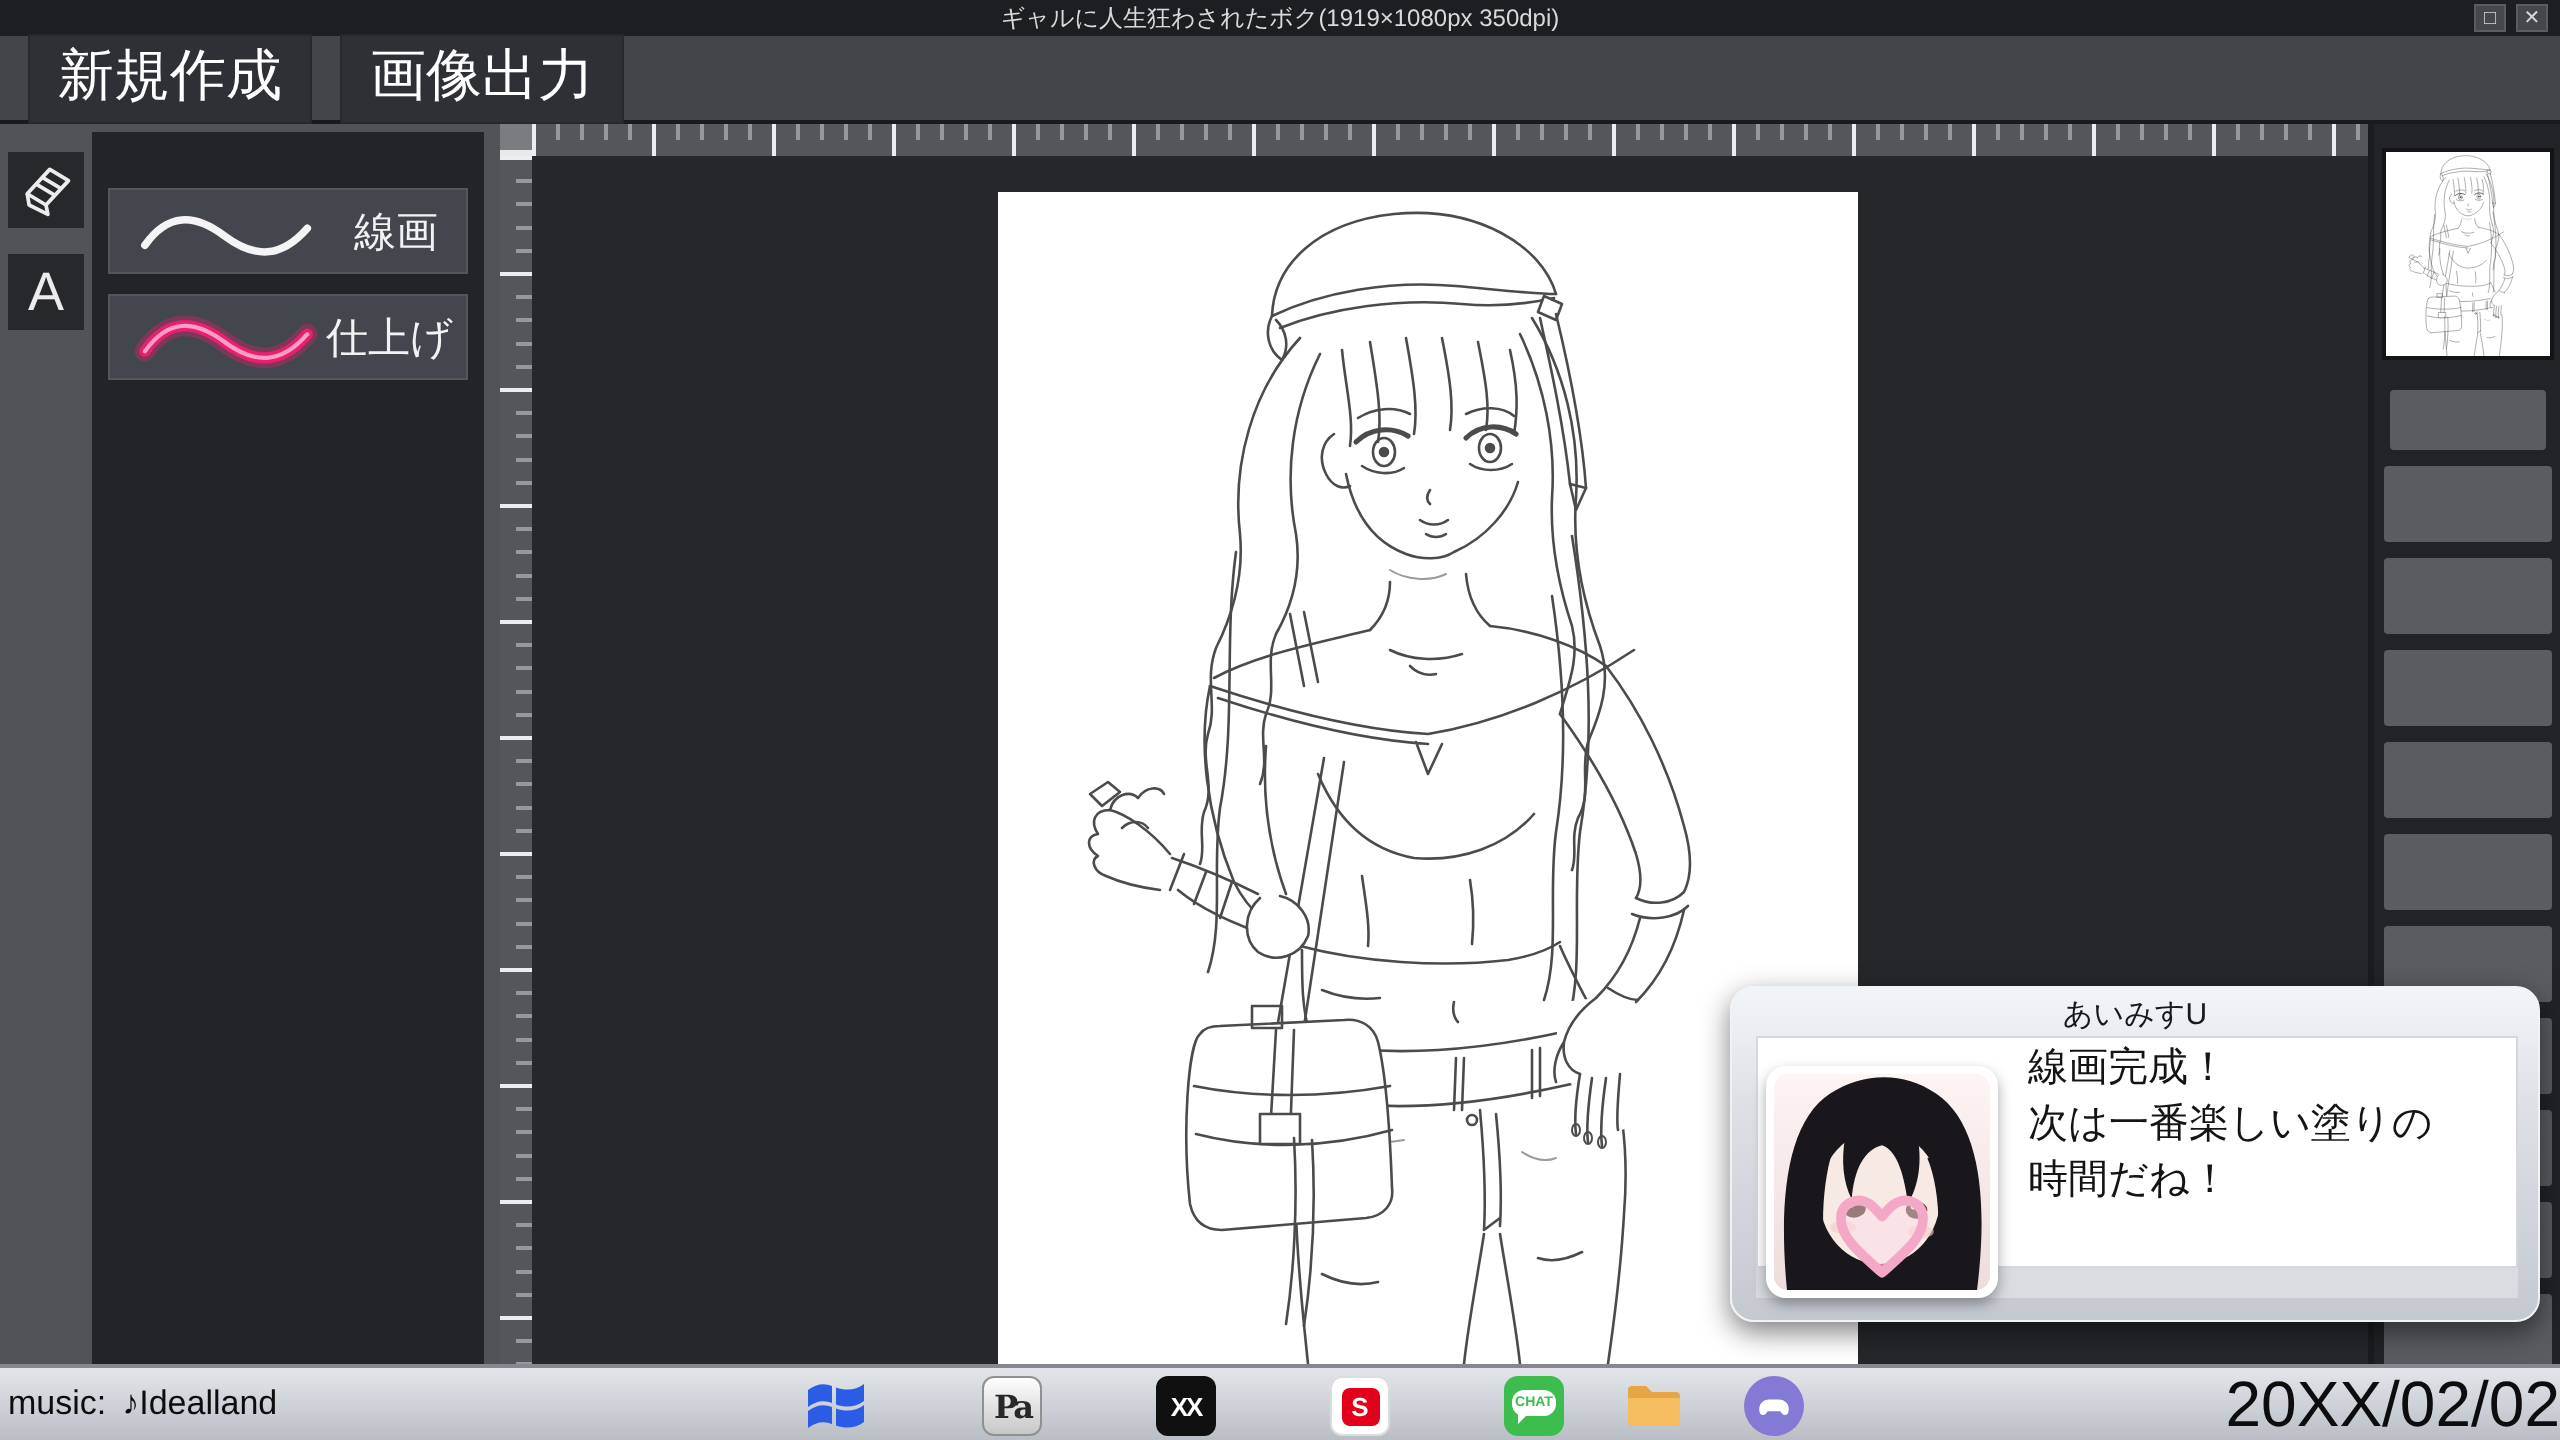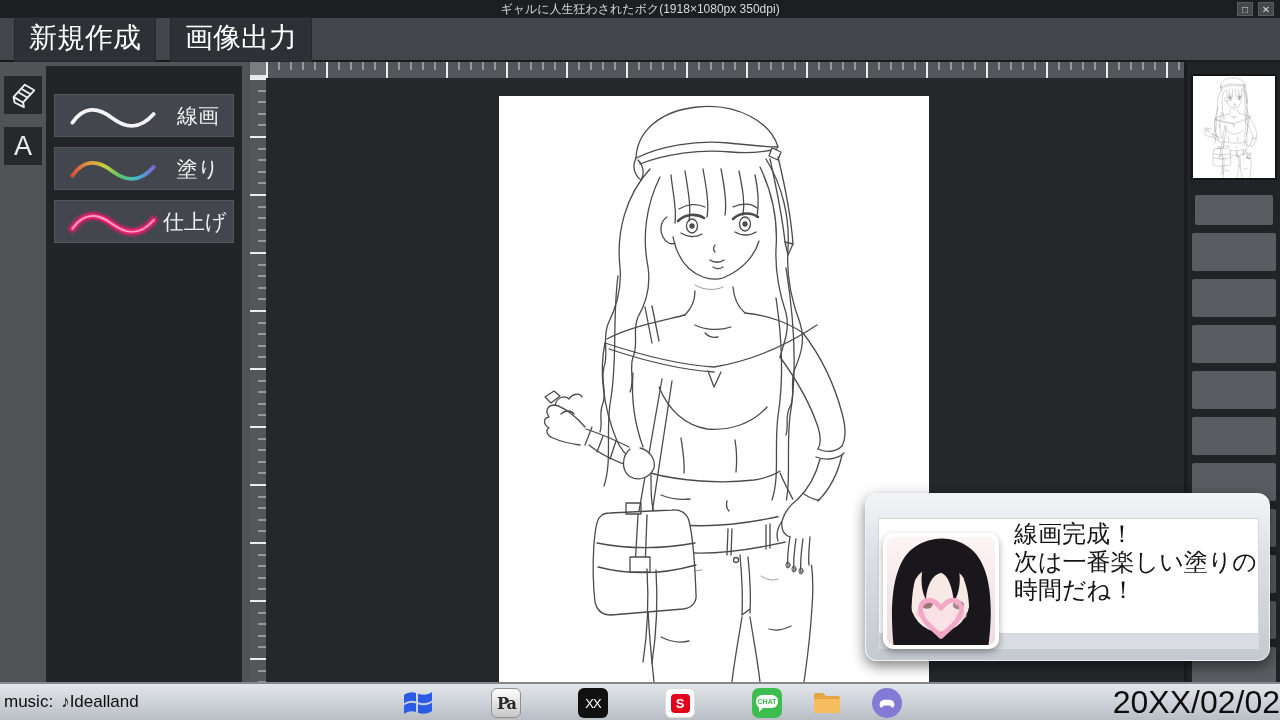--- a/index.html
+++ b/index.html
@@ -59,34 +59,34 @@
   
   .dialog{position:absolute;left:865px;top:493px;width:405px;height:168px;border-radius:12px;z-index:50;
     background:linear-gradient(#f2f5f8 0%,#dde1e6 35%,#c4c9d0 100%);
     border:1px solid #f0f3f5;box-shadow:0 5px 14px rgba(0,0,0,.5);}
   .dialog-title{text-align:center;font-size:15px;color:#16181a;padding-top:4px;}
   .dialog-panel{position:absolute;left:12px;top:24px;width:381px;height:116px;background:#ffffff;border:1px solid #d4d8dd;}
   .dialog-strip{position:absolute;left:12px;top:140px;width:381px;height:15px;background:#d9dce1;}
   .dialog-avatar{position:absolute;left:17px;top:39px;width:116px;height:116px;border-radius:10px;background:#fff;
     padding:4px;box-shadow:0 3px 7px rgba(0,0,0,.35);z-index:2;}
   .dialog-avatar svg{display:block;border-radius:7px;}
-  .dialog-text{position:absolute;left:148px;top:26px;font-size:24px;line-height:28px;color:#141414;z-index:2;}
+  .dialog-text{position:absolute;left:148px;top:26px;font-size:20px;line-height:28px;color:#141414;z-index:2;}
   
   .bottombar{position:absolute;bottom:0;left:0;right:0;height:38px;
     background:linear-gradient(#e2e6ea 0%,#ccd1d7 55%,#b9bec5 100%);
     border-top:2px solid #85898f;display:flex;align-items:center;z-index:60;}
   .music{font-size:17px;color:#0d0d0d;margin-left:4px;display:flex;gap:8px;}
   .date{margin-left:auto;font-size:32px;color:#0d0d0d;}
   .task-icons{position:absolute;left:402px;top:0;height:38px;display:flex;align-items:center;gap:29px;}
   .ticon{width:30px;height:30px;border-radius:6px;position:relative;flex:none;
     display:flex;align-items:center;justify-content:center;margin-left:28px;}
   .icon-pa{background:linear-gradient(#fefefe,#c7c7c7);border:1px solid #909090;}
   .icon-pa span{font-family:"DejaVu Serif",serif;font-weight:bold;font-size:16px;color:#282828;letter-spacing:-2px;}
   .icon-xx{background:#101010;}
-  .icon-xx span{color:#fff;font-weight:normal;font-size:13px;letter-spacing:-1px;}
+  .icon-xx span{color:#fff;font-weight:bold;font-size:13px;letter-spacing:-1px;}
   .icon-s{background:#ffffff;border:1px solid #dcdcdc;}
   .icon-s .s-inner{width:19px;height:19px;border-radius:4px;background:#e3001b;display:flex;align-items:center;justify-content:center;}
   .icon-s .s-inner span{color:#fff;font-weight:bold;font-size:13px;}
   .icon-chat{background:#3dbd4e;border-radius:7px;}
   .chat-bubble{position:absolute;left:4px;top:7px;width:22px;height:13px;background:#fff;border-radius:6px;
     display:flex;align-items:center;justify-content:center;}
   .chat-bubble:after{content:"";position:absolute;left:3px;bottom:-4px;border:3px solid transparent;border-top-color:#fff;border-left-color:#fff;}
   .chat-bubble span{font-size:7px;font-weight:bold;color:#3dbd4e;letter-spacing:0;}
   .hiddendefs{position:absolute;width:0;height:0;}
 </style>
@@ -193,21 +193,21 @@
       <path d="M291,441 C289,453 288,463 289,471 M297,443 C295,457 294,467 295,475 M304,443 C302,457 301,469 302,477 M311,441 C310,453 309,463 310,469"></path>
       <path d="M305,398 C311,402 316,404 320,404"></path>
       <ellipse cx="289" cy="469" rx="2" ry="3" stroke-width="1"></ellipse>
       <ellipse cx="295" cy="473" rx="2" ry="3" stroke-width="1"></ellipse>
       <ellipse cx="302" cy="475" rx="2" ry="3" stroke-width="1"></ellipse>
     </g>
   </defs>
 </svg>
 
 <div class="titlebar">
-  <span>ギャルに人生狂わされたボク(1918×1080px 350dpi)</span>
+  <span>ギャルに人生狂わされたボク(1919×1080px 350dpi)</span>
   <div class="win-btns">
     <div class="win-btn">□</div>
     <div class="win-btn">✕</div>
   </div>
 </div>
 
 <div class="menubar">
   <div class="menu-btn">新規作成</div>
   <div class="menu-btn">画像出力</div>
 </div>
@@ -226,26 +226,20 @@
       <span>A</span>
     </div>
   </div>
 
   <div class="brush-panel">
     <div class="brush-btn">
       <svg viewBox="0 0 100 36">
         <path d="M6,25 C18,8 32,8 48,20 C64,32 78,32 92,16" fill="none" stroke="#f4f4f4" stroke-width="4" stroke-linecap="round"></path>
       </svg>
       <span class="brush-label">線画</span>
-    </div>
-    <div class="brush-btn">
-      <svg viewBox="0 0 100 36">
-        <path d="M6,25 C18,8 32,8 48,20 C64,32 78,32 92,16" fill="none" stroke="url(#rainbow)" stroke-width="4" stroke-linecap="round"></path>
-      </svg>
-      <span class="brush-label">塗り</span>
     </div>
     <div class="brush-btn">
       <svg viewBox="0 0 100 36">
         <path d="M6,25 C18,8 32,8 48,20 C64,32 78,32 92,16" fill="none" stroke="#e81f6e" stroke-width="11" stroke-linecap="round" opacity="0.35"></path>
         <path d="M6,25 C18,8 32,8 48,20 C64,32 78,32 92,16" fill="none" stroke="#e81f6e" stroke-width="6" stroke-linecap="round"></path>
         <path d="M6,25 C18,8 32,8 48,20 C64,32 78,32 92,16" fill="none" stroke="#ff9ec4" stroke-width="2.2" stroke-linecap="round"></path>
       </svg>
       <span class="brush-label">仕上げ</span>
     </div>
   </div>
@@ -277,20 +271,21 @@
     <div class="layer-slot"></div>
     <div class="layer-slot"></div>
     <div class="layer-slot"></div>
     <div class="layer-slot"></div>
     <div class="layer-slot"></div>
     <div class="layer-slot"></div>
   </div>
 </div>
 
 <div class="dialog">
+  <div class="dialog-title">あいみすU</div>
   <div class="dialog-panel"></div>
   <div class="dialog-strip"></div>
   <div class="dialog-avatar">
     <svg width="108" height="108" viewBox="0 0 100 100">
       <rect width="100" height="100" fill="url(#avbg)"></rect>
       <path d="M6,100 C2,58 6,22 26,9 C42,-1 60,-1 75,9 C96,23 99,60 94,100 Z" fill="#1a171c"></path>
       <ellipse cx="49" cy="57" rx="28" ry="31" fill="#f7e9e4"></ellipse>
       <ellipse cx="32" cy="71" rx="6" ry="3" fill="#f3c9c9" opacity="0.6"></ellipse>
       <ellipse cx="68" cy="73" rx="6" ry="3" fill="#f3c9c9" opacity="0.6"></ellipse>
       <ellipse cx="37" cy="62" rx="5.5" ry="4.5" fill="#4a2b22"></ellipse>

